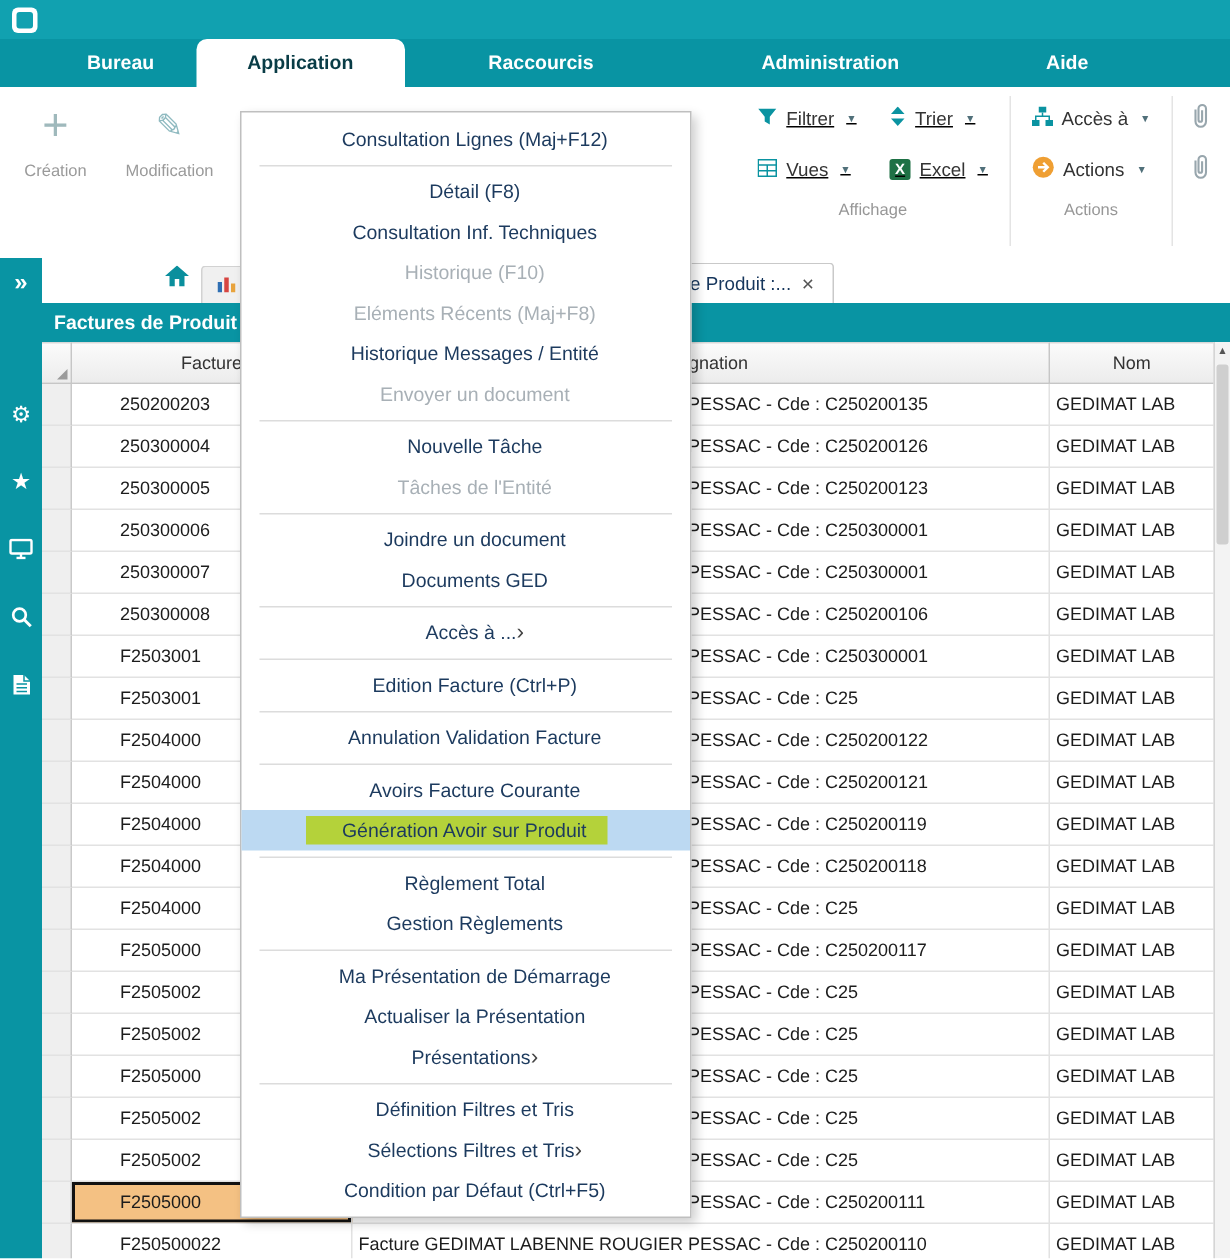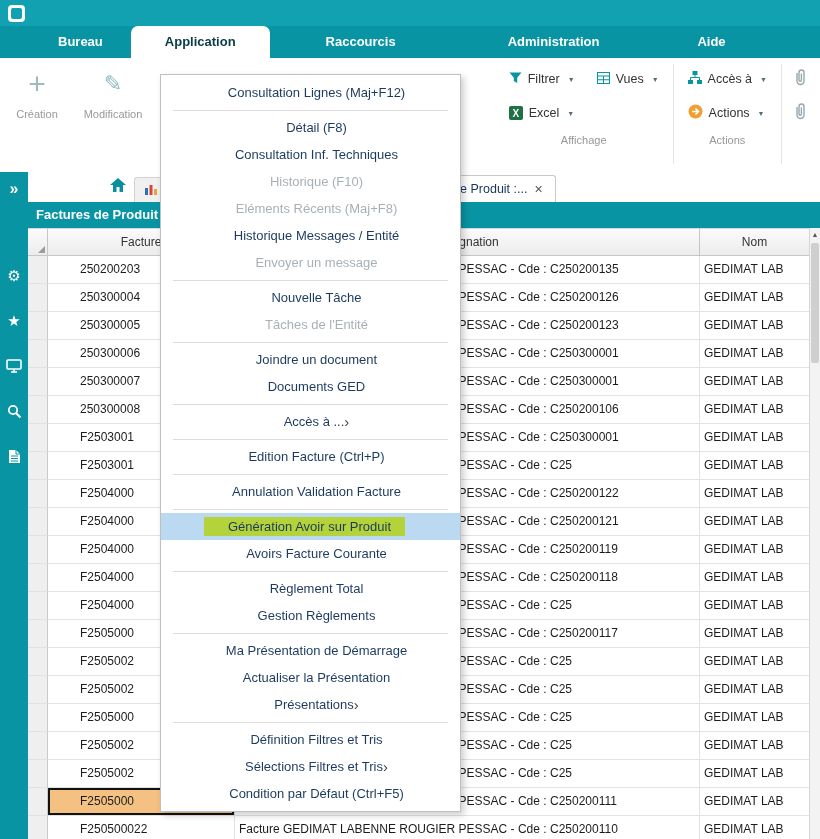--- a/index.html
+++ b/index.html
@@ -23,21 +23,21 @@
   
   .ribbon{height:114px;position:relative;background:#fff;border-bottom:1px solid #d9d9d9;}
   .rb-left{position:absolute;left:6px;top:10px;display:flex;gap:14px;}
   .rb-bigbtn{width:62px;display:flex;flex-direction:column;align-items:center;gap:8px;}
   .big-ic{height:32px;display:flex;align-items:center;justify-content:center;}
   .plus-glyph{font-size:30px;color:#9fb9bc;line-height:30px;}
   .pencil-glyph{font-size:22px;color:#8fbac0;}
   .rb-big-label{font-size:11px;color:#9a9a9a;}
   .rb-right{position:absolute;right:6px;top:4px;bottom:6px;display:flex;align-items:stretch;}
   .rgroup{display:flex;flex-direction:column;}
-  .rb-grid{display:grid;grid-template-columns:auto auto;column-gap:2px;}
+  .rb-grid{display:grid;grid-template-columns:auto auto;column-gap:2px;text-decoration:underline;}
   .rb-col{display:flex;flex-direction:column;}
   .rbtn{height:34px;display:flex;align-items:center;gap:6px;padding:0 10px;font-size:12.5px;color:#333;cursor:default;white-space:nowrap;}
   .caret{font-size:7px;color:#51707a;margin-left:2px;}
   .rlabel{text-align:center;font-size:11px;color:#979797;margin-top:4px;}
   .rsep{width:1px;background:#e4e4e4;margin:2px 4px;}
   .clips{justify-content:flex-start;}
   .clip-btn{height:34px;width:28px;display:flex;align-items:center;justify-content:center;}
   .excel-ic{width:14px;height:14px;background:#1e7145;color:#fff;font-weight:bold;font-size:10px;
        border-radius:2px;display:flex;align-items:center;justify-content:center;}
   .excel-ic::after{content:"X";}
@@ -132,20 +132,28 @@
     <div class="rgroup">
       <div class="rb-grid">
         <div class="rbtn">
           <span><svg width="13" height="12" viewBox="0 0 13 12">
                 <path d="M0.5 0.5 h12 L8.2 5.8 V11 L4.8 9 V5.8 Z" fill="#0a93a1"></path>
               </svg></span>
           <span>Filtrer</span>
           <span class="caret">▼</span>
         </div>
         <div class="rbtn">
+          <span><svg width="11" height="13" viewBox="0 0 11 13">
+                <path d="M5.5 0 L10 5 H1 Z" fill="#0a93a1"></path>
+                <path d="M5.5 13 L1 8 H10 Z" fill="#0a93a1"></path>
+              </svg></span>
+          <span>Trier</span>
+          <span class="caret">▼</span>
+        </div>
+        <div class="rbtn">
           <span><svg width="13" height="12" viewBox="0 0 13 12">
                 <rect x="0.5" y="0.5" width="12" height="11" fill="none" stroke="#0a93a1"></rect>
                 <path d="M0.5 4 H12.5 M6.5 4 V11.5 M0.5 7.75 H12.5" stroke="#0a93a1" fill="none"></path>
               </svg></span>
           <span>Vues</span>
           <span class="caret">▼</span>
         </div>
         <div class="rbtn">
           <span class="excel-ic"></span>
           <span>Excel</span>
@@ -402,21 +410,21 @@
     <div class="menu-item disabled">
       <span class="menu-label">Historique (F10)</span>
     </div>
     <div class="menu-item disabled">
       <span class="menu-label">Eléments Récents (Maj+F8)</span>
     </div>
     <div class="menu-item">
       <span class="menu-label">Historique Messages / Entité</span>
     </div>
     <div class="menu-item disabled">
-      <span class="menu-label">Envoyer un message</span>
+      <span class="menu-label">Envoyer un document</span>
     </div>
     <div class="menu-sep"></div>
     <div class="menu-item">
       <span class="menu-label">Nouvelle Tâche</span>
     </div>
     <div class="menu-item disabled">
       <span class="menu-label">Tâches de l'Entité</span>
     </div>
     <div class="menu-sep"></div>
     <div class="menu-item">
@@ -432,26 +440,26 @@
     </div>
     <div class="menu-sep"></div>
     <div class="menu-item">
       <span class="menu-label">Edition Facture (Ctrl+P)</span>
     </div>
     <div class="menu-sep"></div>
     <div class="menu-item">
       <span class="menu-label">Annulation Validation Facture</span>
     </div>
     <div class="menu-sep"></div>
+    <div class="menu-item">
+      <span class="menu-label">Avoirs Facture Courante</span>
+    </div>
     <div class="menu-item selected">
       <span class="menu-label hl-marker">Génération Avoir sur Produit</span>
     </div>
-    <div class="menu-item">
-      <span class="menu-label">Avoirs Facture Courante</span>
-    </div>
     <div class="menu-sep"></div>
     <div class="menu-item">
       <span class="menu-label">Règlement Total</span>
     </div>
     <div class="menu-item">
       <span class="menu-label">Gestion Règlements</span>
     </div>
     <div class="menu-sep"></div>
     <div class="menu-item">
       <span class="menu-label">Ma Présentation de Démarrage</span>

